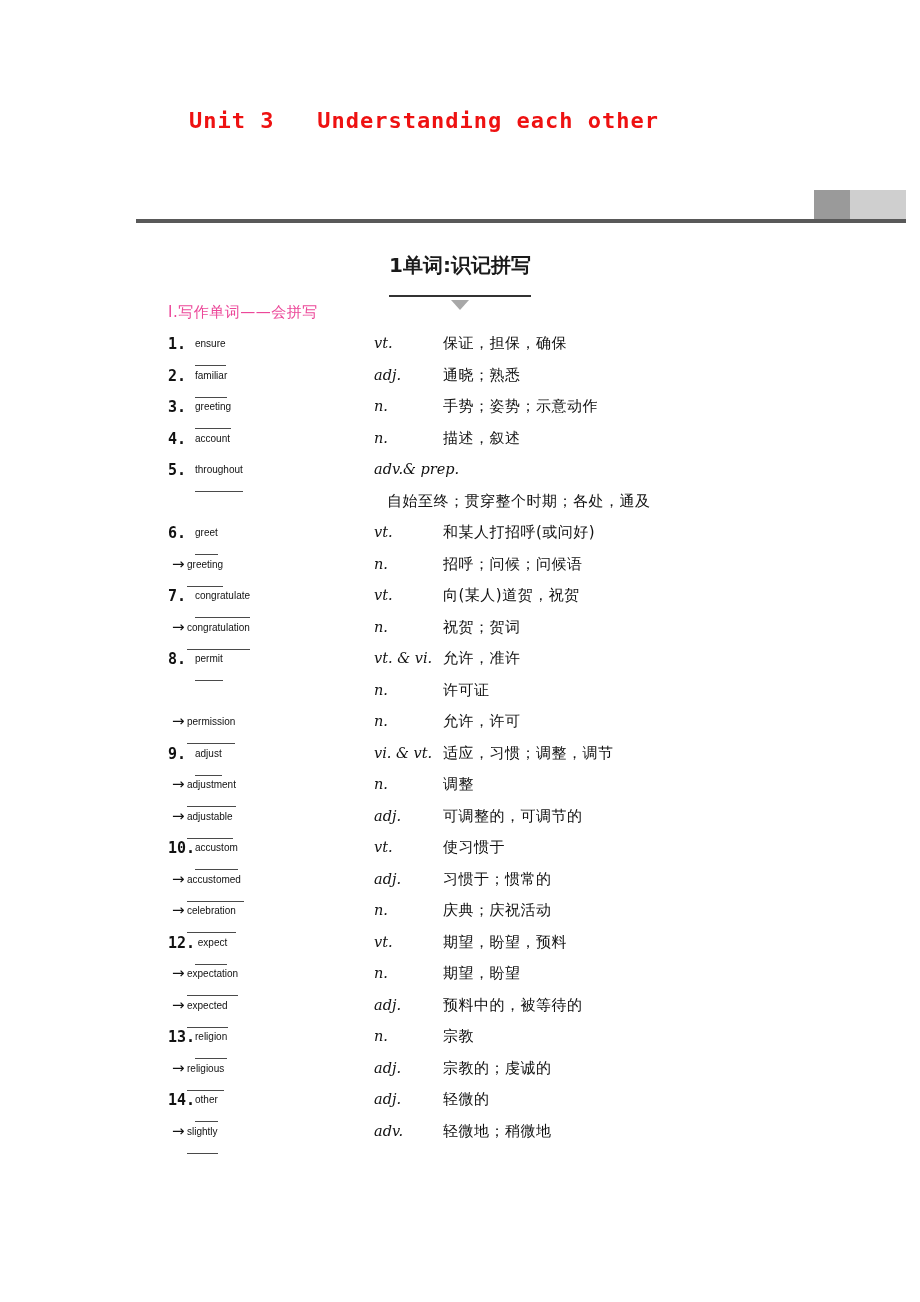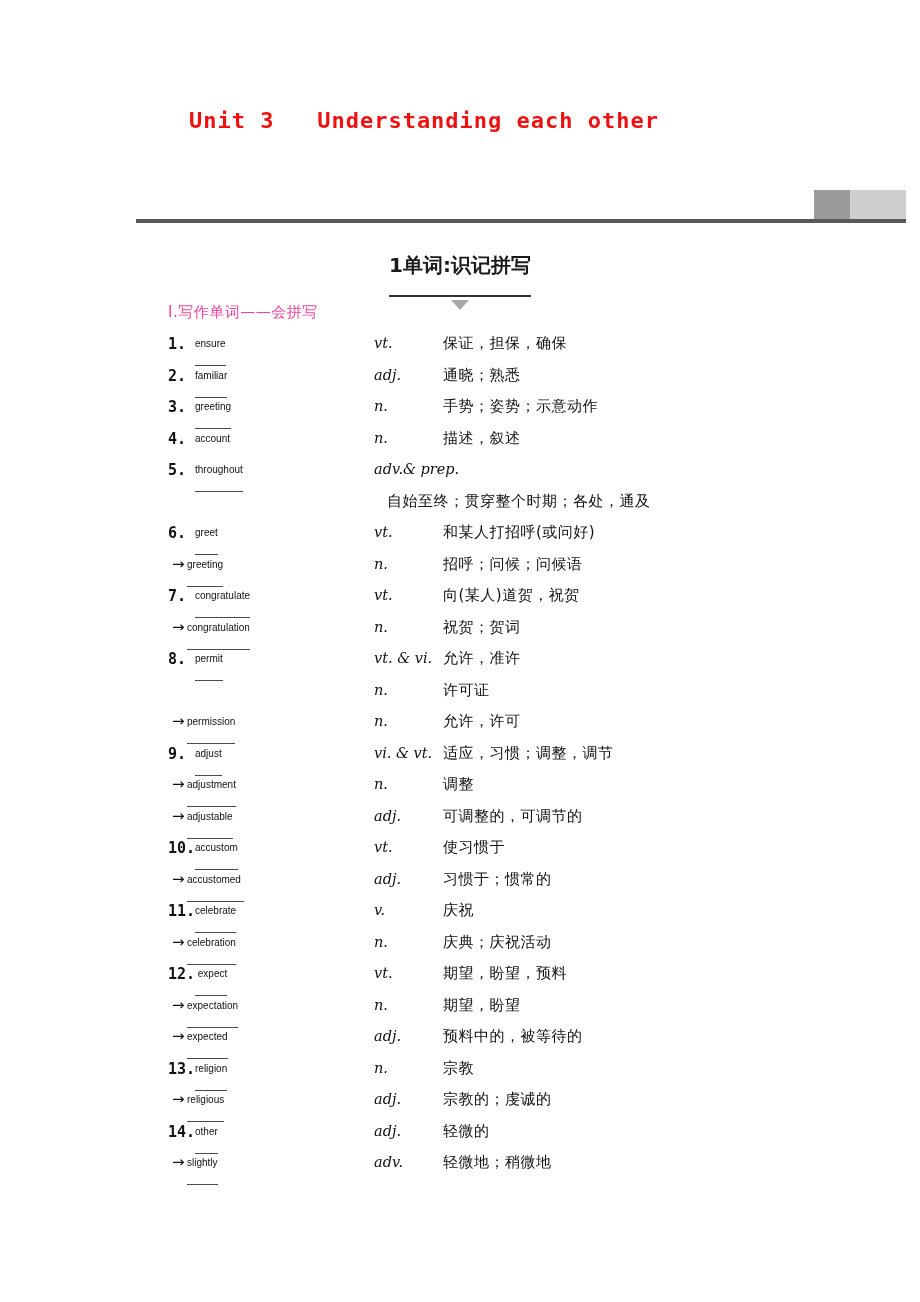--- a/index.html
+++ b/index.html
@@ -329,26 +329,20 @@
       <span class="w-pos">vt.</span>
       <span class="w-mean">使习惯于</span>
     </div>
     <div class="wrow">
       <span class="w-arrow">→</span>
       <span class="w-word derived">accustomed </span>
       <span class="w-pos">adj.</span>
       <span class="w-mean">习惯于；惯常的</span>
     </div>
     <div class="wrow">
-      <span class="w-num">11.</span>
-      <span class="w-word">celebrate</span>
-      <span class="w-pos">v.</span>
-      <span class="w-mean">庆祝</span>
-    </div>
-    <div class="wrow">
       <span class="w-arrow">→</span>
       <span class="w-word derived">celebration</span>
       <span class="w-pos">n.</span>
       <span class="w-mean">庆典；庆祝活动</span>
     </div>
     <div class="wrow">
       <span class="w-num">12.</span>
       <span class="w-word"> expect</span>
       <span class="w-pos">vt.</span>
       <span class="w-mean">期望，盼望，预料</span>

